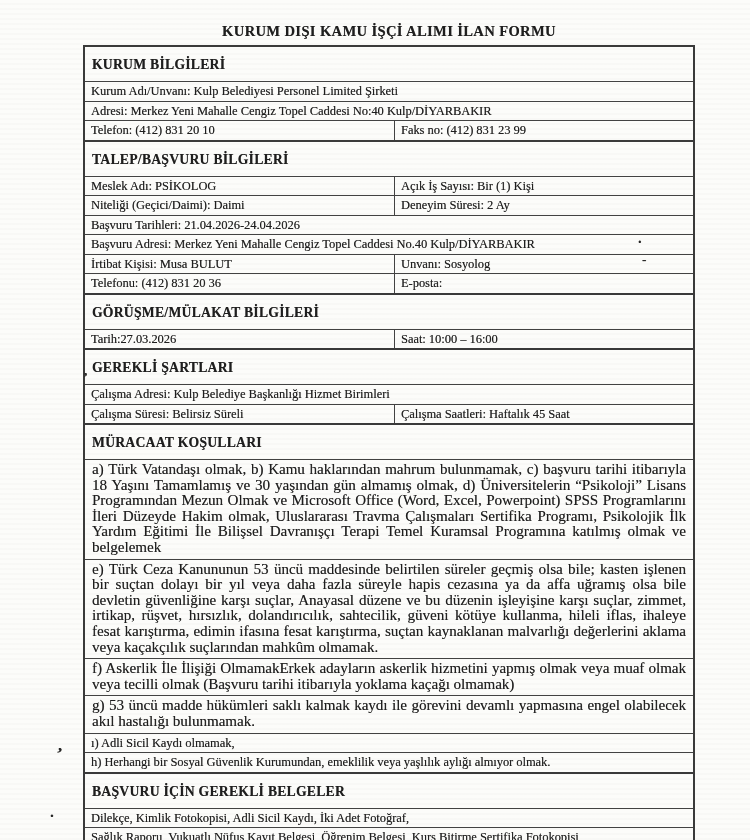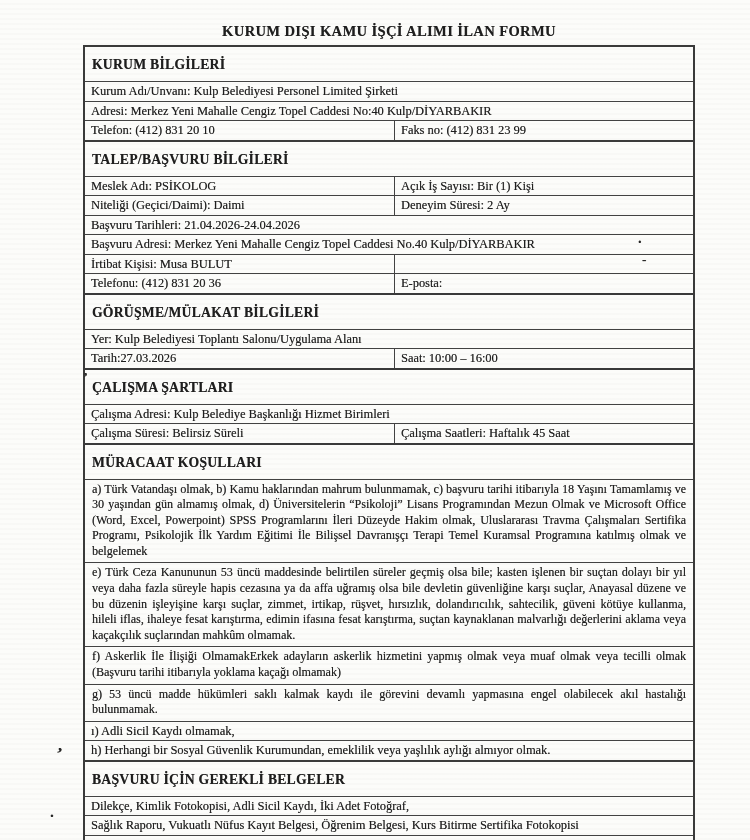--- a/index.html
+++ b/index.html
@@ -40,21 +40,21 @@
   }
   .row.split{display:flex;padding:0;}
   .cell-l{
     width:310px;box-sizing:border-box;
     padding:1px 2px 0 6px;
     border-right:1.6px solid #424242;
     overflow:hidden;
   }
   .cell-r{flex:1;padding:1px 0 0 6px;overflow:hidden;}
   .para{
-    font-size:12px;line-height:15.6px;
+    font-size:15px;line-height:15.6px;
     padding:2px 7px 3px 7px;
     border-top:1.6px solid #424242;
     text-align:justify;
     white-space:normal;overflow:hidden;
   }
   .artifact{
     position:absolute;font-weight:bold;color:#242424;
   }
   .a1{top:744px;left:56px;font-size:17px;transform:rotate(14deg);}
   .a2{top:804px;left:50px;font-size:15px;}
@@ -85,34 +85,34 @@
       <div class="cell-r">Açık İş Sayısı: Bir (1) Kişi</div>
     </div>
     <div class="row split">
       <div class="cell-l">Niteliği (Geçici/Daimi): Daimi</div>
       <div class="cell-r">Deneyim Süresi: 2 Ay</div>
     </div>
     <div class="row">Başvuru Tarihleri: 21.04.2026-24.04.2026</div>
     <div class="row">Başvuru Adresi: Merkez Yeni Mahalle Cengiz Topel Caddesi No.40 Kulp/DİYARBAKIR</div>
     <div class="row split">
       <div class="cell-l">İrtibat Kişisi: Musa BULUT</div>
+      <div class="cell-r">Unvanı: Sosyolog</div>
     </div>
     <div class="row split">
       <div class="cell-l">Telefonu: (412) 831 20 36</div>
       <div class="cell-r">E-posta:</div>
     </div>
 
     <div class="sec-header">GÖRÜŞME/MÜLAKAT BİLGİLERİ</div>
-    <div class="row">Yer: Kulp Belediyesi Toplantı Salonu/Uygulama Alanı</div>
     <div class="row split">
       <div class="cell-l">Tarih:27.03.2026</div>
       <div class="cell-r">Saat: 10:00 – 16:00</div>
     </div>
 
-    <div class="sec-header">ÇALIŞMA ŞARTLARI</div>
+    <div class="sec-header">GEREKLİ ŞARTLARI</div>
     <div class="row">Çalışma Adresi: Kulp Belediye Başkanlığı Hizmet Birimleri</div>
     <div class="row split">
       <div class="cell-l">Çalışma Süresi: Belirsiz Süreli</div>
       <div class="cell-r">Çalışma Saatleri: Haftalık 45 Saat</div>
     </div>
 
     <div class="sec-header">MÜRACAAT KOŞULLARI</div>
     <div class="para">a) Türk Vatandaşı olmak, b) Kamu haklarından mahrum bulunmamak, c) başvuru tarihi itibarıyla 18 Yaşını Tamamlamış ve 30 yaşından gün almamış olmak, d) Üniversitelerin “Psikoloji” Lisans Programından Mezun Olmak ve Microsoft Office (Word, Excel, Powerpoint) SPSS Programlarını İleri Düzeyde Hakim olmak, Uluslararası Travma Çalışmaları Sertifika Programı, Psikolojik İlk Yardım Eğitimi İle Bilişsel  Davranışçı Terapi Temel Kuramsal Programına katılmış olmak ve belgelemek</div>
     <div class="para">e) Türk Ceza Kanununun 53 üncü maddesinde belirtilen süreler geçmiş olsa bile; kasten işlenen bir suçtan dolayı bir yıl veya daha fazla süreyle hapis cezasına ya da affa uğramış olsa bile devletin güvenliğine karşı suçlar, Anayasal düzene ve bu düzenin işleyişine karşı suçlar, zimmet, irtikap, rüşvet, hırsızlık, dolandırıcılık, sahtecilik, güveni kötüye kullanma, hileli iflas, ihaleye fesat karıştırma, edimin ifasına fesat karıştırma, suçtan kaynaklanan malvarlığı değerlerini aklama veya kaçakçılık suçlarından mahkûm olmamak.</div>
     <div class="para">f) Askerlik İle İlişiği OlmamakErkek adayların askerlik hizmetini yapmış olmak veya muaf olmak veya tecilli olmak (Başvuru tarihi itibarıyla yoklama kaçağı olmamak)</div>

